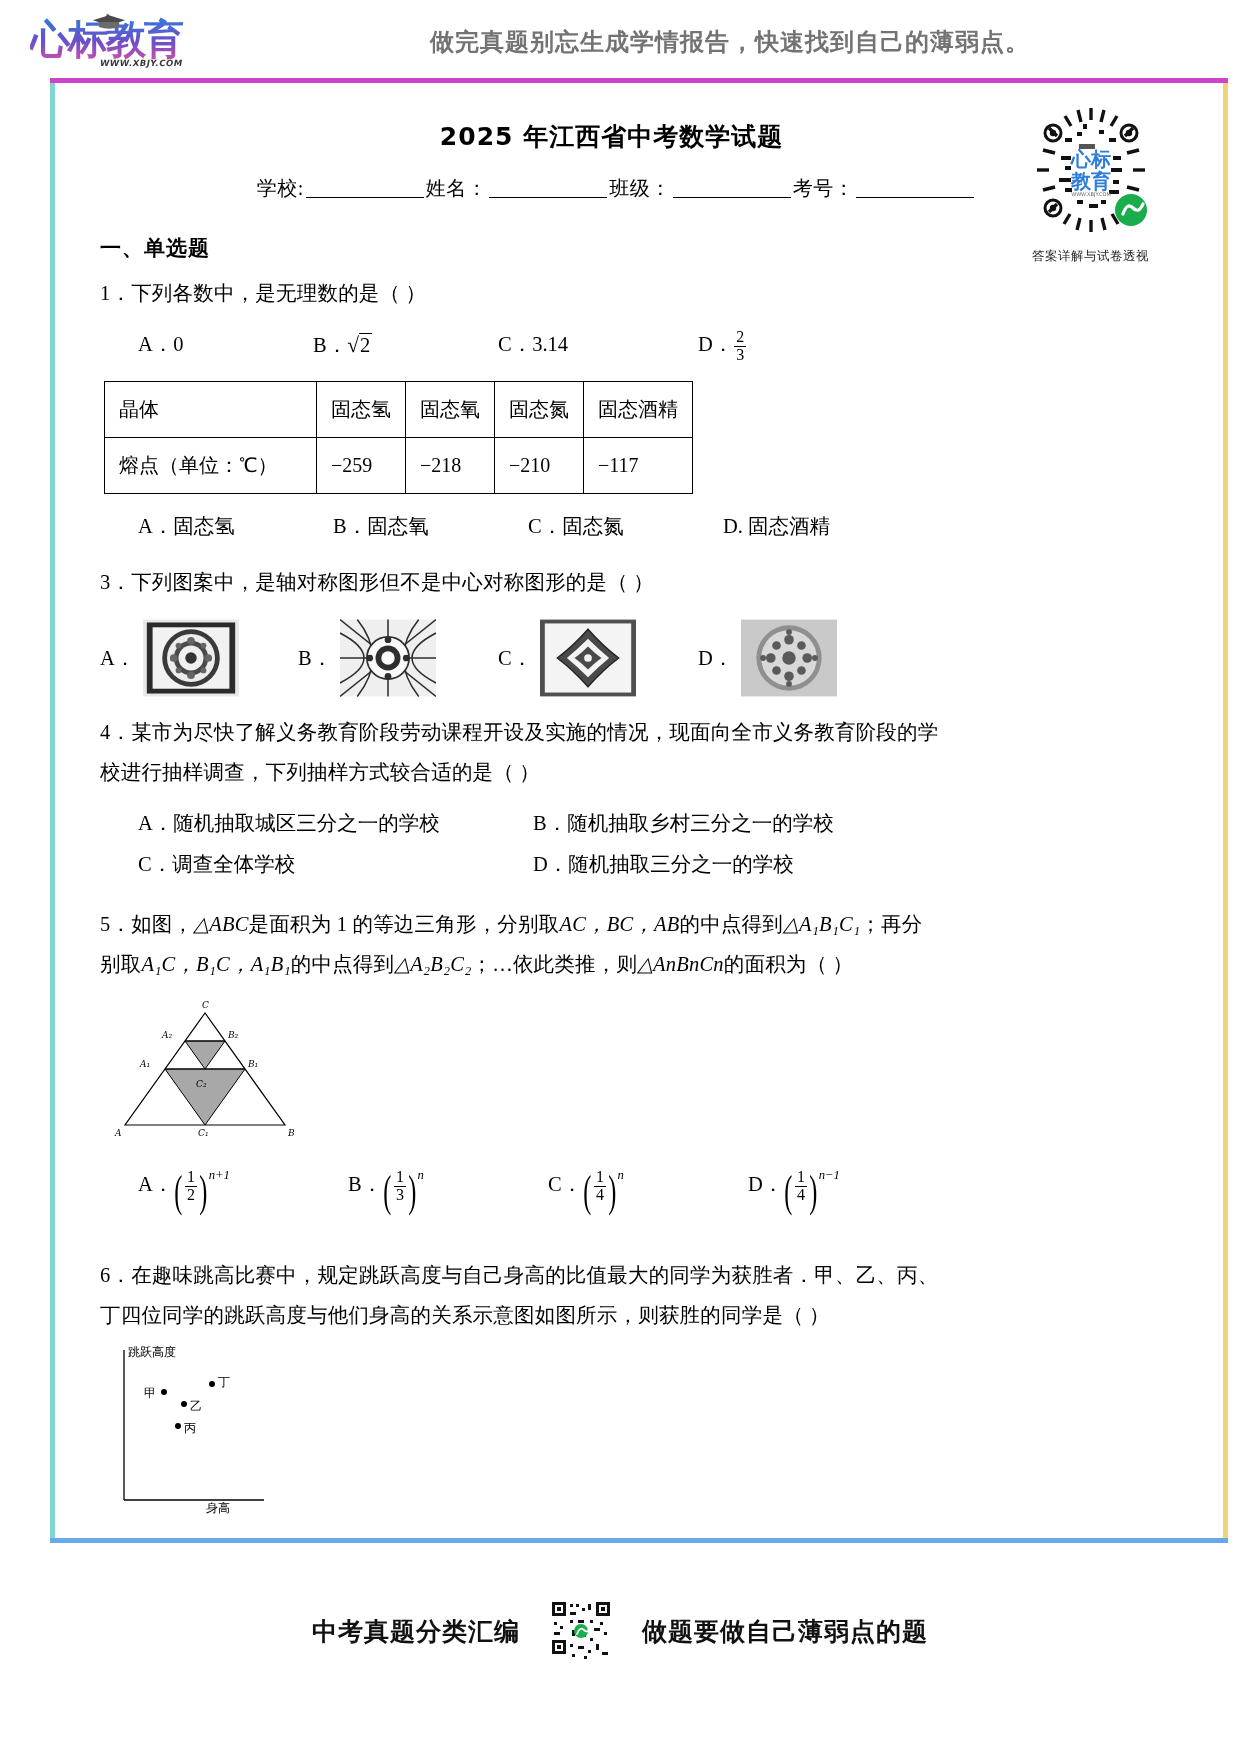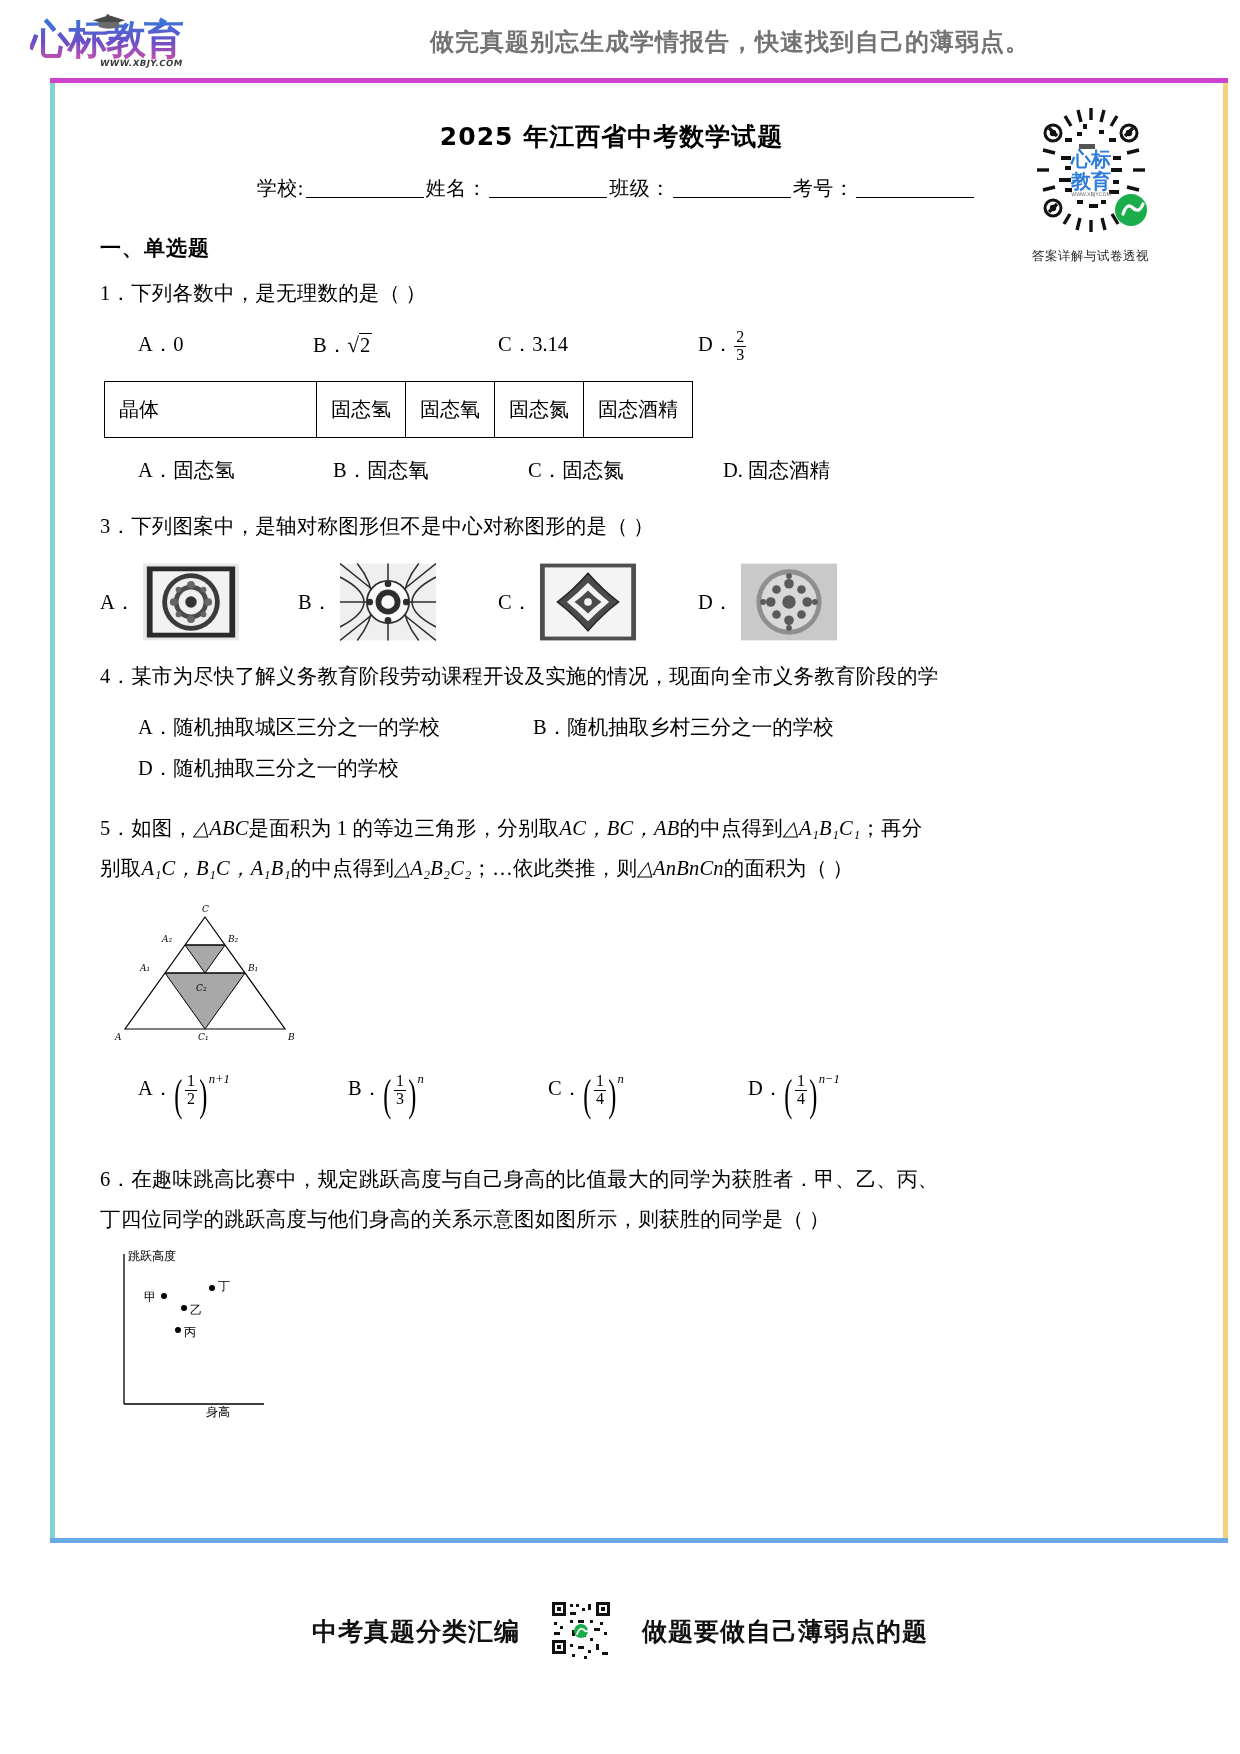--- a/index.html
+++ b/index.html
@@ -327,20 +327,27 @@
   </div>
 
   <table id="melt-table">
     <tbody>
         <tr>
       <td class="lbl">晶体</td>
       <td class="val">固态氢</td>
       <td class="val">固态氧</td>
       <td class="val">固态氮</td>
       <td class="val">固态酒精</td>
+    </tr>
+    <tr>
+      <td class="lbl">熔点（单位：℃）</td>
+      <td class="val">−259</td>
+      <td class="val">−218</td>
+      <td class="val">−210</td>
+      <td class="val">−117</td>
     </tr>
   </tbody>
     </table>
   <div class="opts indent" style="margin-top:12px;align-items:center;">
     <span class="opt" style="width:195px;">A．固态氢</span>
     <span class="opt" style="width:195px;">B．固态氧</span>
     <span class="opt" style="width:195px;">C．固态氮</span>
     <span class="opt">D. 固态酒精</span>
   </div>
 
@@ -419,25 +426,27 @@
           <circle cx="50" cy="13" r="3"></circle>
             <circle cx="50" cy="67" r="3"></circle>
           <circle cx="23" cy="40" r="3"></circle>
             <circle cx="77" cy="40" r="3"></circle>
         </g>
       </svg>
     </span>
   </div>
 
   <div class="qtext" style="margin-top:16px;">4．某市为尽快了解义务教育阶段劳动课程开设及实施的情况，现面向全市义务教育阶段的学</div>
+  <div class="qtext" style="margin-top:0;">校进行抽样调查，下列抽样方式较合适的是（         ）</div>
   <div class="opts indent">
     <span class="opt" style="width:395px;">A．随机抽取城区三分之一的学校</span>
     <span class="opt">B．随机抽取乡村三分之一的学校</span>
   </div>
   <div class="opts indent" style="margin-top:0;">
+    <span class="opt" style="width:395px;">C．调查全体学校</span>
     <span class="opt">D．随机抽取三分之一的学校</span>
   </div>
 
   <div class="qtext" style="margin-top:20px;">
     <span>5．如图，</span><span class="ital">△ABC</span><span>是面积为 1 的等边三角形，分别取</span><span class="ital">AC，BC，AB</span><span>的中点得到</span><span class="ital">△A₁B₁C₁</span><span>；再分</span>
   </div>
   <div class="qtext" style="margin-top:0;">
     <span>别取</span><span class="ital">A₁C，B₁C，A₁B₁</span><span>的中点得到</span><span class="ital">△A₂B₂C₂</span><span>；…依此类推，则</span><span class="ital">△AnBnCn</span><span>的面积为（         ）</span>
   </div>
 

